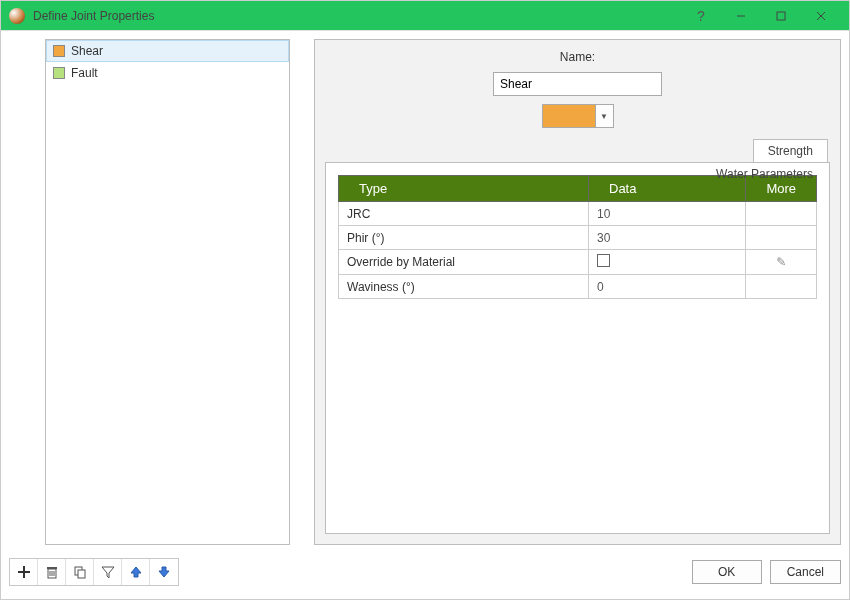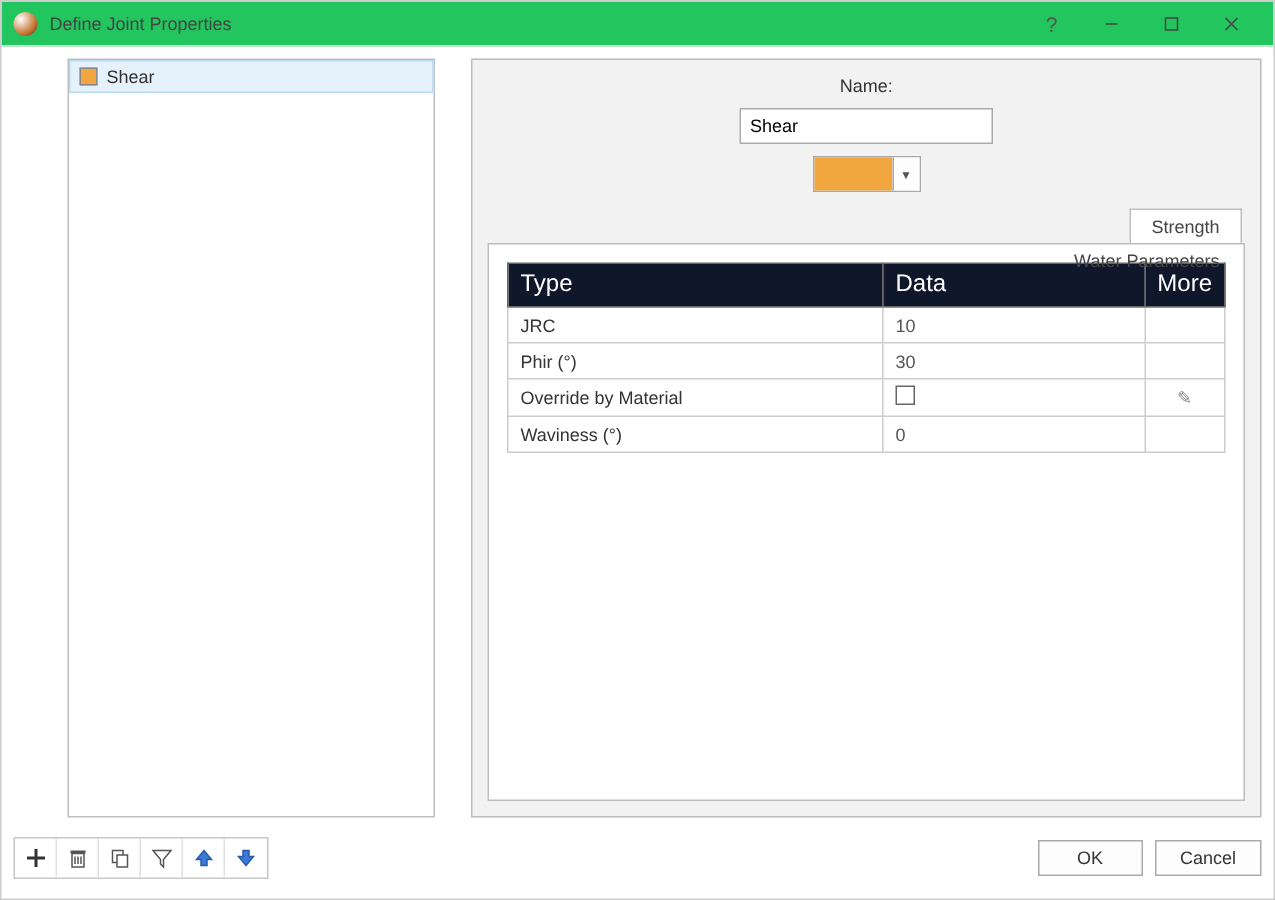--- a/index.html
+++ b/index.html
@@ -166,27 +166,27 @@
   }
   .formula sub { font-size: 9px; }
   .formula .prime { font-style: normal; }
 
   table.params {
     width: 100%;
     border-collapse: collapse;
     border: 1px solid #bbb;
   }
   table.params th {
-    background: #0f172a;
+    background: #4d7c0f;
     color: #fff;
     font-weight: normal;
     text-align: left;
-    padding: 5px 8px;
+    padding: 5px 20px;
     border: 1px solid #666;
-    font-size: 16px;
+    font-size: 13px;
   }
   table.params td {
     border: 1px solid #ccc;
     padding: 4px 8px;
     height: 24px;
     background: #fff;
     color: #333;
   }
   table.params th.col-type { width: 250px; }
   table.params th.col-more { width: 45px; }
@@ -258,20 +258,24 @@
       </svg>
   </div>
 </div>
 
 <div class="body-area">
 
   <div class="side-panel" id="joint-list">
       <div class="side-item selected">
         <span class="color-swatch" style="background: rgb(242, 166, 64);"></span>
         <span>Shear</span>
+      </div>
+      <div class="side-item">
+        <span class="color-swatch" style="background: rgb(183, 224, 126);"></span>
+        <span>Fault</span>
       </div>
     </div>
 
   <div class="main-panel">
     <div class="name-row">
       <label>Name:</label>
       <input type="text" value="Shear" style="">
       <div class="color-picker">
         <div class="swatch-large" id="color-swatch-large" style="background: rgb(242, 166, 64);"></div>
         <div class="caret-btn">▼</div>

